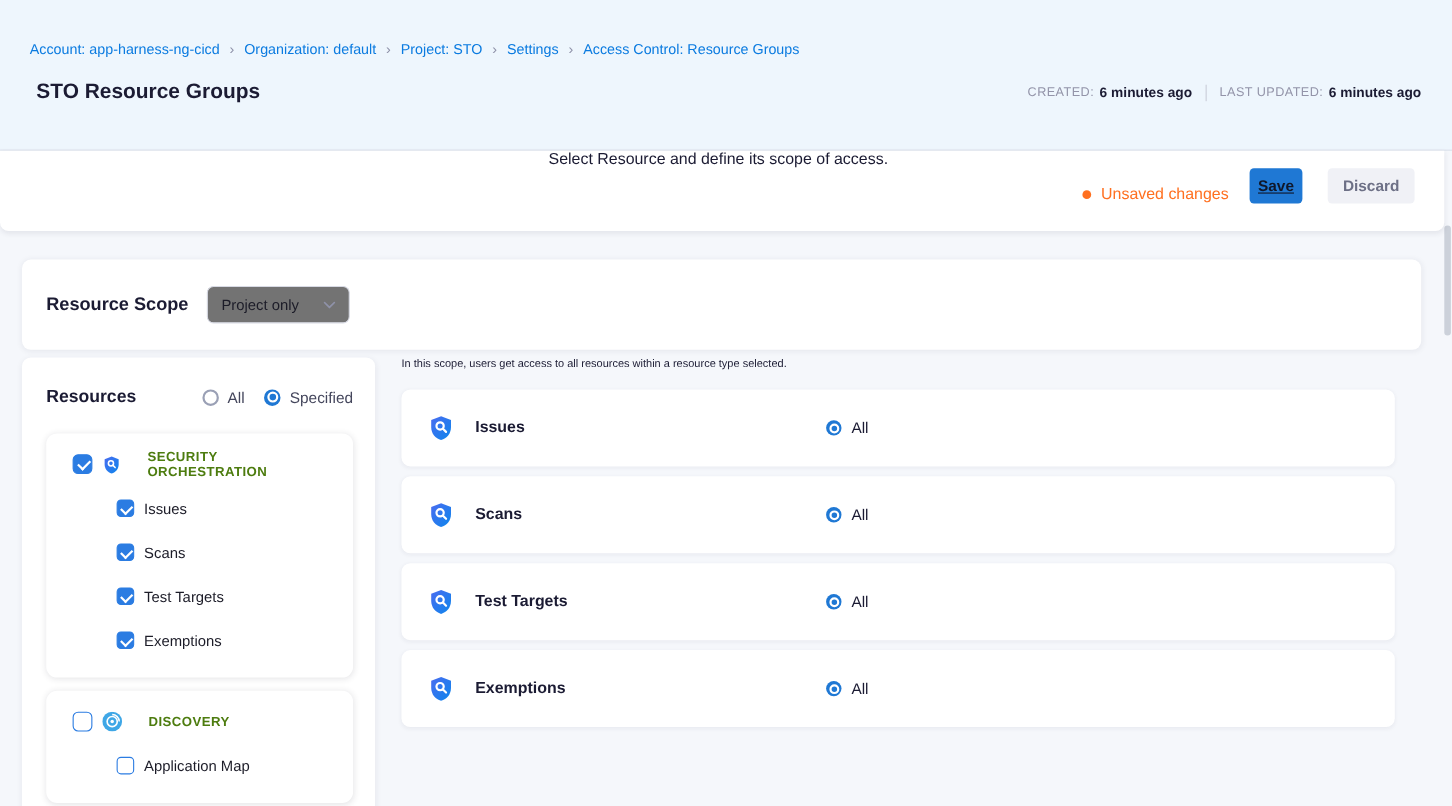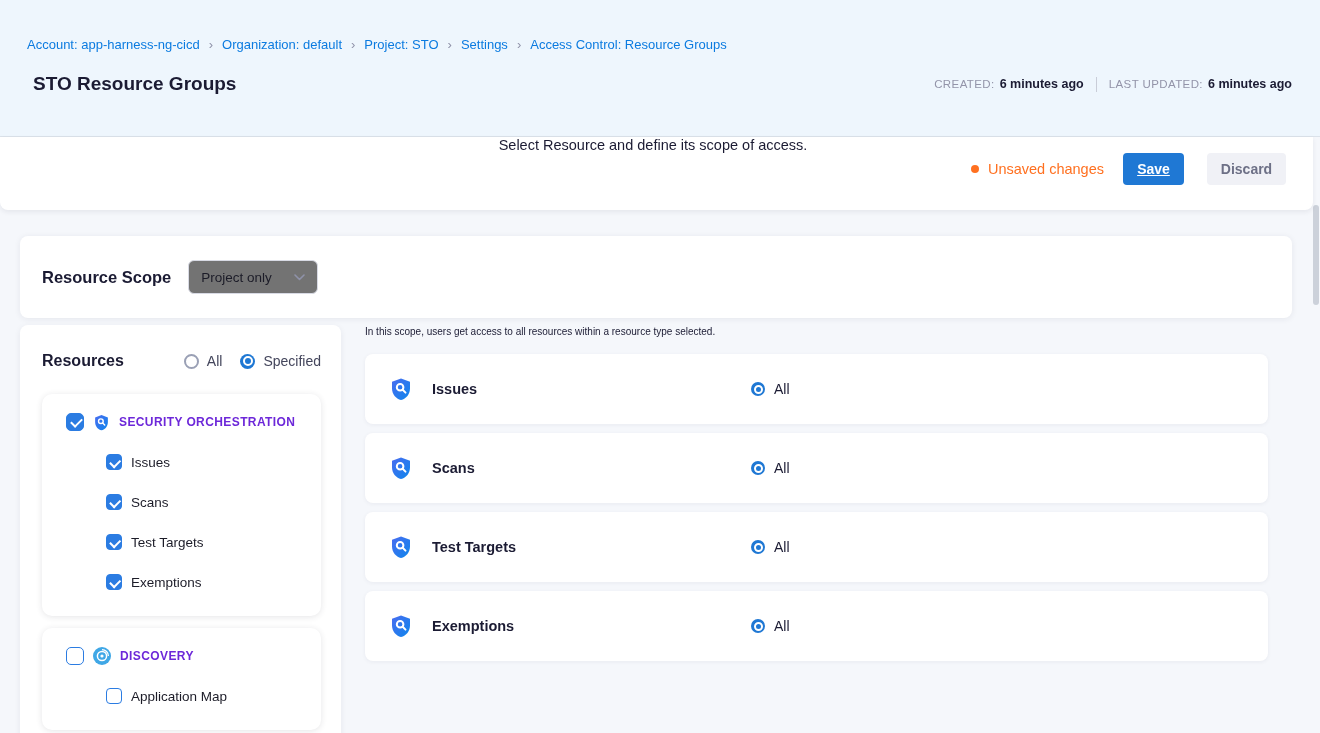--- a/index.html
+++ b/index.html
@@ -13,25 +13,25 @@
   .title-row { display:flex; align-items:center; margin-top:21px;text-align:right; }
   .page-title { font-size:19px; font-weight:700; color:#1b1b33; margin-left:6px; }
   .meta { margin-left:auto; display:flex; align-items:center; font-size:12.5px; }
   .meta-label { color:#9394a9; letter-spacing:.4px; font-size:11.5px; }
   .meta-value { color:#1b1b33; font-weight:600; margin-left:5px; }
   .meta-divider { width:1px; height:15px; background:#c9cdd8; margin:0 12px; }
 
   
   .toolbar { background:#ffffff; height:73px; display:flex; align-items:center; padding:0 27px 0 20px; margin-right:7px; border-radius:0 0 8px 8px; box-shadow:0 2px 5px rgba(40,41,61,.08); position:relative; z-index:2;flex-direction:column; }
   .toolbar-desc { font-size:14.5px; color:#1b1b33; }
-  .toolbar-right { margin-left:auto; display:flex; align-items:center; }
+  .toolbar-right { margin-left:auto; display:flex; align-items:flex-end; }
   .unsaved { display:flex; align-items:center; color:#ff7020; font-size:14.5px; }
   .unsaved-dot { width:8px; height:8px; border-radius:50%; background:#ff7020; margin-right:9px; }
   .btn { border:none; border-radius:4px; font-family:inherit; font-size:14px; font-weight:700; height:32px; cursor:pointer; }
-  .btn-save { background:#1f78d4; color:#ffffff; width:61px; margin-left:19px;text-decoration:underline; }
+  .btn-save { background:#1f78d4; color:#0f172a; width:48px; margin-left:19px;text-decoration:underline; }
   .btn-discard { background:#f0f1f6; color:#6d7086; width:79px; margin-left:23px; }
 
   
   .main { position:relative; padding:26px 28px 0 20px; height:523px; }
   .scrollbar-thumb { position:absolute; top:-5px; right:1px; width:6px; height:100px; border-radius:3px; background:#ccd1da; }
 
   .scope-card { background:#fff; border-radius:8px; box-shadow:0 1px 6px rgba(40,41,61,.08); height:82px; display:flex; align-items:center; padding:0 22px; margin-bottom:7px; }
   .scope-label { font-size:16.5px; font-weight:700; color:#1b1b33; }
   .select-box { margin-left:17px; height:34px; min-width:130px; background:#737373; border:1px solid #d8dae4; border-radius:6px; display:flex; align-items:center; padding:0 12px; cursor:pointer; }
   .select-value { font-size:13.5px; color:#1c1c28; }
@@ -44,21 +44,21 @@
   .res-head { display:flex; align-items:center; margin-bottom:24px; }
   .res-title { font-size:16px; font-weight:700; color:#1b1b33; }
   .res-radios { margin-left:auto; display:flex; align-items:center; gap:18px; }
   .radio-opt { display:flex; align-items:center; gap:8px; cursor:pointer; font-size:14px; color:#44465c; }
   .radio-off { width:15px; height:15px; border-radius:50%; border:2px solid #9aa0b5; background:#fff; flex:none; }
   .radio-on { width:15px; height:15px; border-radius:50%; background:#1f78d4; position:relative; flex:none; }
   .radio-on::after { content:''; position:absolute; inset:2.5px; border-radius:50%; border:2px solid #fff; }
 
   .group { background:#fff; border-radius:10px; box-shadow:0 1px 6px rgba(40,41,61,.12); padding:16px 14px 14px 24px; margin-bottom:12px; }
   .group-head { display:flex; align-items:center; height:24px; }
-  .group-title { font-size:12px; font-weight:600; color:#6d28d9; letter-spacing:.4px; margin-left:9px; }
+  .group-title { font-size:12px; font-weight:600; color:#4d7c0f; letter-spacing:.4px; margin-left:24px; }
   .group-icon { margin-left:9px; display:flex; }
   .group-items { list-style:none; margin:8px 0 0 40px; }
   .group-items li { height:40px; display:flex; align-items:center; cursor:pointer; }
   .item-label { font-size:13.5px; color:#1c1c28; margin-left:9px; }
 
   .cb { display:inline-block; position:relative; background:#fff; border:1.7px solid #2b7ce2; cursor:pointer; flex:none; }
   .cb18 { width:18px; height:18px; border-radius:5px; }
   .cb16 { width:16px; height:16px; border-radius:4px; }
   .cb.checked { background:#2b7ce2; border-color:#2b7ce2; }
   .cb.checked::after { content:''; position:absolute; border-left:2.2px solid #fff; border-bottom:2.2px solid #fff; transform:rotate(-45deg); }

